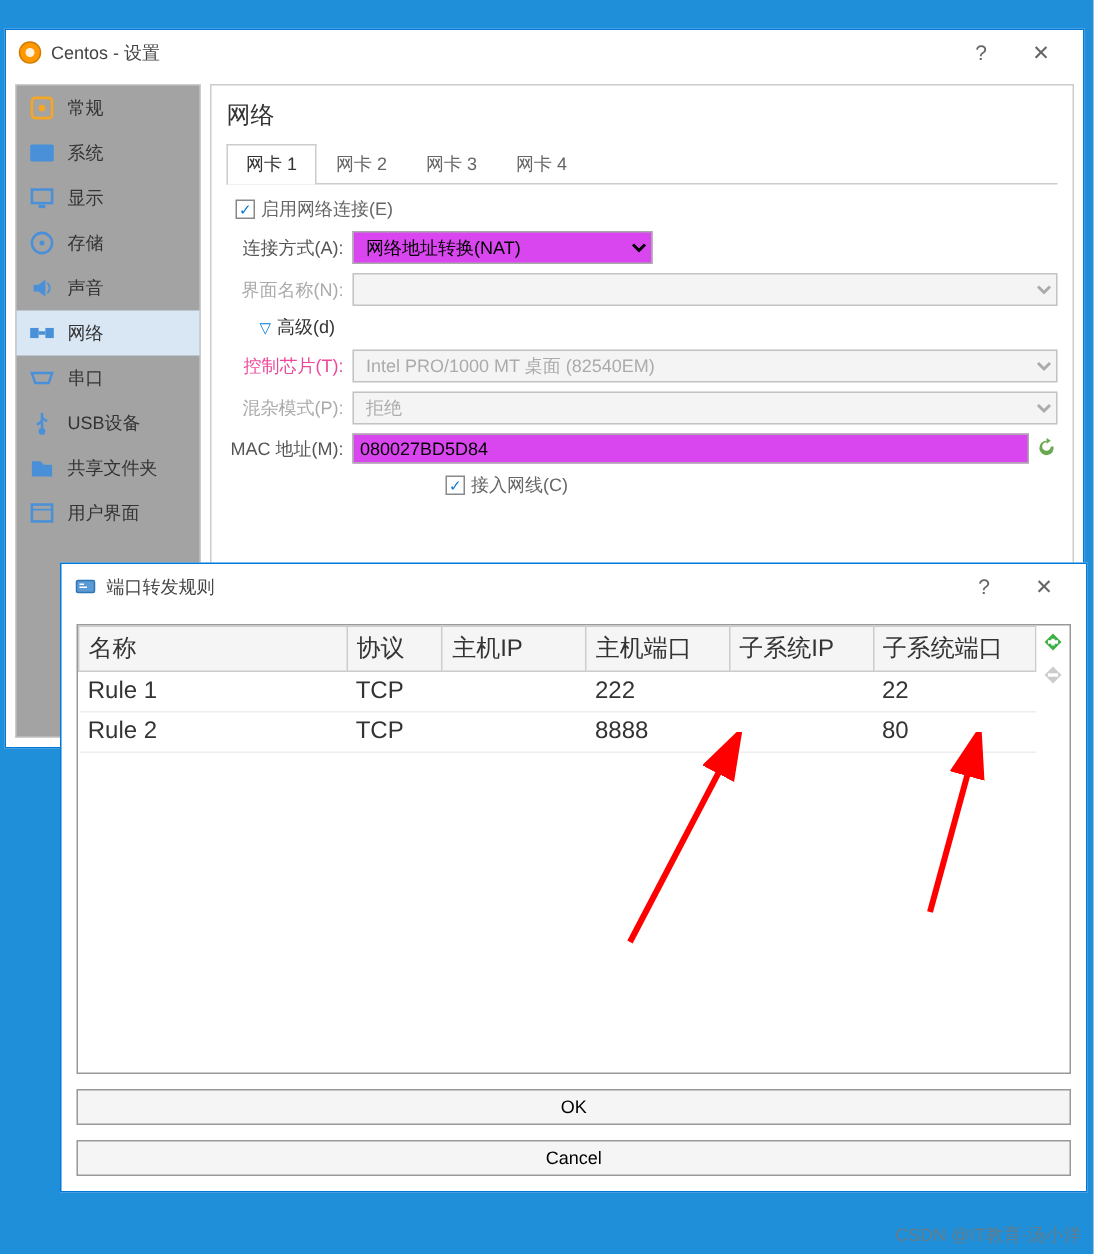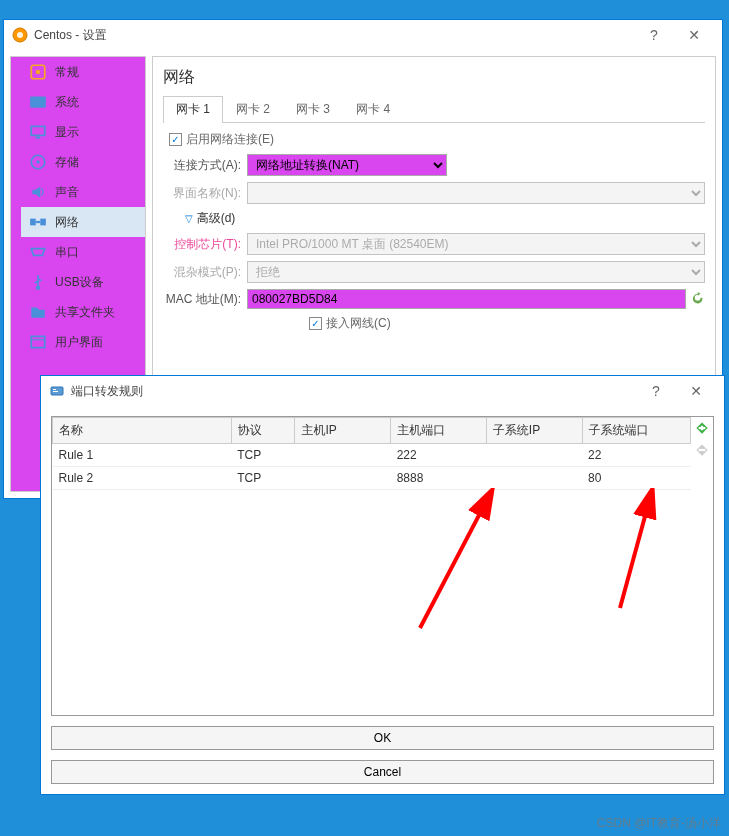--- a/index.html
+++ b/index.html
@@ -6,21 +6,21 @@
 body { background: #1e8fd8; width: 729px; height: 836px; position: relative; overflow: hidden; }
 
 .window { background: #fff; border: 1px solid #0078d7; position: absolute; }
 .titlebar { height: 30px; display: flex; align-items: center; padding: 0 8px; font-size: 12px; color: #444; }
 .titlebar .icon { width: 16px; height: 16px; margin-right: 6px; }
 .titlebar .title { flex: 1; }
 .titlebar .help, .titlebar .close { width: 40px; text-align: center; font-size: 14px; color: #666; cursor: pointer; }
 
 .main-win { left: 3px; top: 19px; width: 720px; height: 480px; }
 .main-body { display: flex; height: calc(100% - 30px); padding: 6px; gap: 6px; }
-.sidebar { width: 136px; border: 1px solid #ccc; background: #d946ef; padding-left: 10px; }
+.sidebar { width: 124px; border: 1px solid #ccc; background: #a3a3a3; }
 .sidebar-item { display: flex; align-items: center; padding: 6px 8px; font-size: 12px; color: #333; cursor: pointer; gap: 8px; }
 .sidebar-item.selected { background: #d9e7f5; }
 .sidebar-item .icon { width: 18px; height: 18px; display: flex; align-items: center; justify-content: center; }
 
 .content { flex: 1; border: 1px solid #ccc; padding: 10px; background: #fff; }
 .content h2 { font-size: 16px; font-weight: normal; margin-bottom: 8px; color: #333; }
 .tabs { display: flex; border-bottom: 1px solid #ccc; margin-bottom: 8px; }
 .tab { padding: 4px 12px; font-size: 12px; color: #666; cursor: pointer; border: 1px solid transparent; border-bottom: none; }
 .tab.active { border-color: #ccc; background: #fff; margin-bottom: -1px; color: #333; }
 
@@ -35,21 +35,21 @@
 .advanced-toggle { margin-left: 22px; font-size: 12px; color: #333; cursor: pointer; margin-bottom:6px; }
 .indent { }
 .btn { display: inline-block; padding: 4px 24px; font-size: 12px; border: 1px solid #999; background: #f5f5f5; cursor: pointer; }
 .mac-row .ctrl { display:flex; gap:4px; align-items:center; }
 .refresh-icon { width:16px; height:16px; }
 
 .dialog { left: 40px; top: 375px; width: 685px; height: 420px; }
 .dialog-body { padding: 10px; height: calc(100% - 30px); display:flex; flex-direction:column; }
 .table-wrap { flex:1; display:flex; border:1px solid #999; background:#fff; position:relative; }
 .table-area { flex:1; overflow:auto; }
-table { width:100%; border-collapse:collapse; font-size:12px; }
+table { width:100%; border-collapse:collapse; font-size:16px; }
 th, td { text-align:left; padding:4px 6px; height:22px; }
 th { background:#f5f5f5; border:1px solid #ccc; font-weight:normal; color:#333; }
 td { border-bottom:1px solid #eee; color:#333; }
 .side-btns { width:22px; display:flex; flex-direction:column; gap:4px; padding:2px; }
 .side-btns div { width:18px; height:18px; display:flex; align-items:center; justify-content:center; font-size:12px; cursor:pointer; }
 .add-icon { color:#1a8f1a; }
 .dialog-footer { display:flex; justify-content:flex-end; gap:10px; padding-top:10px;flex-direction:column; }
 .dialog-footer .btn { min-width:70px; text-align:center; padding:4px 12px; }
 
 .watermark { position:absolute; right:8px; bottom:4px; font-size:12px; color: rgba(120,120,120,0.8); }

